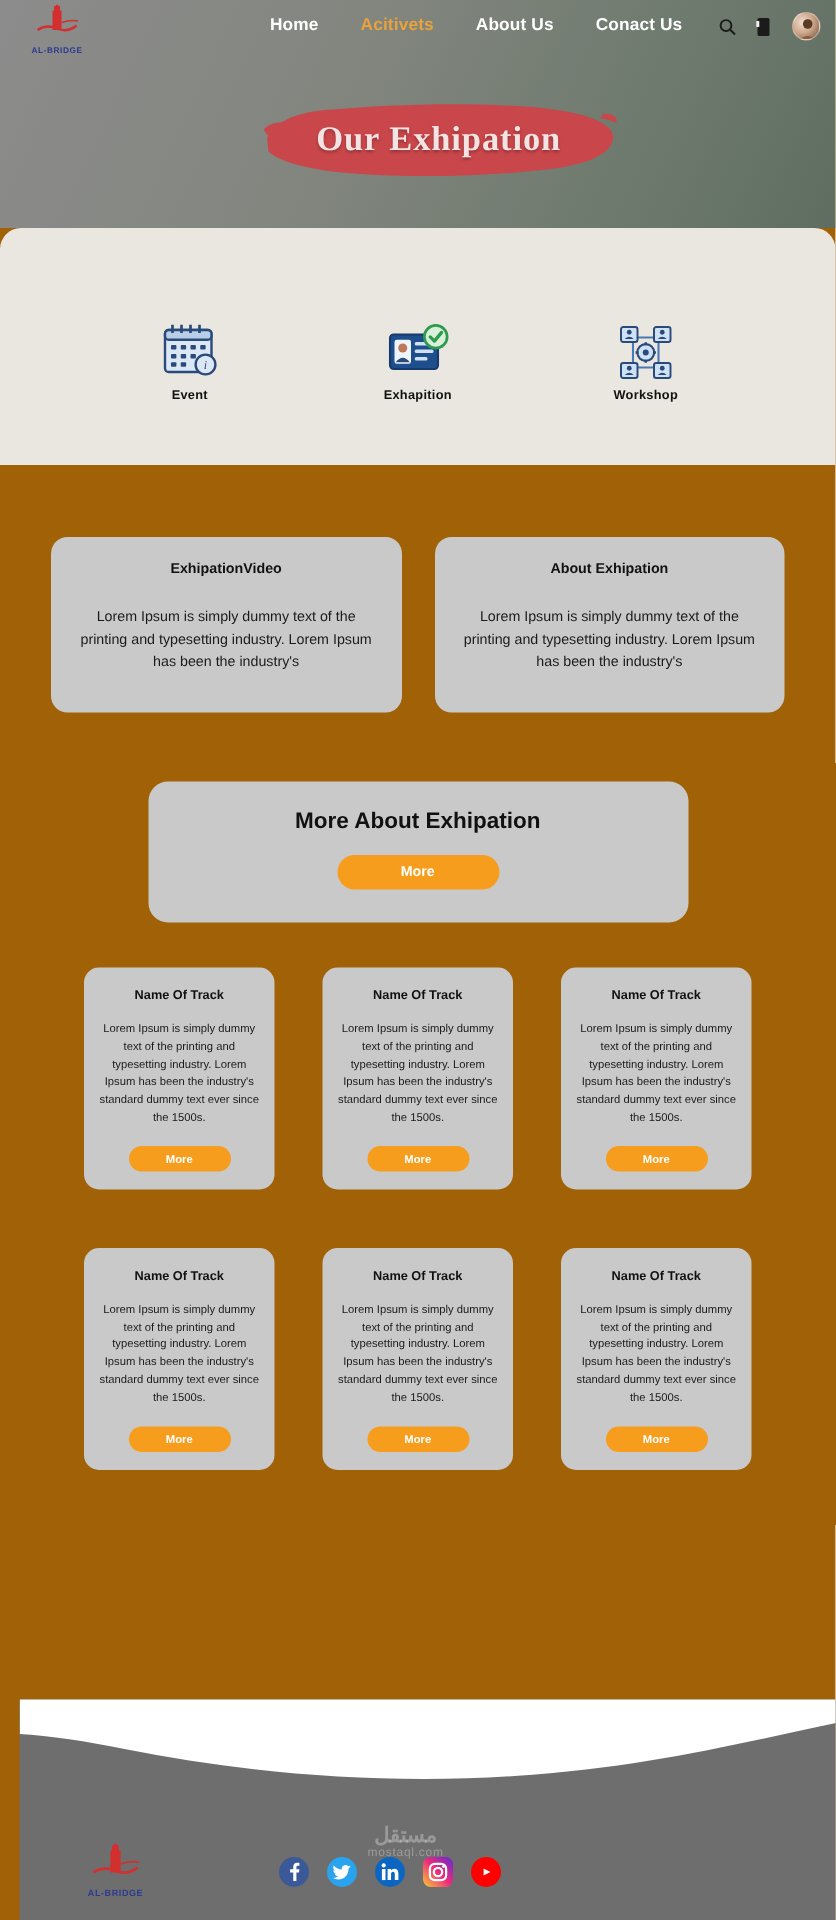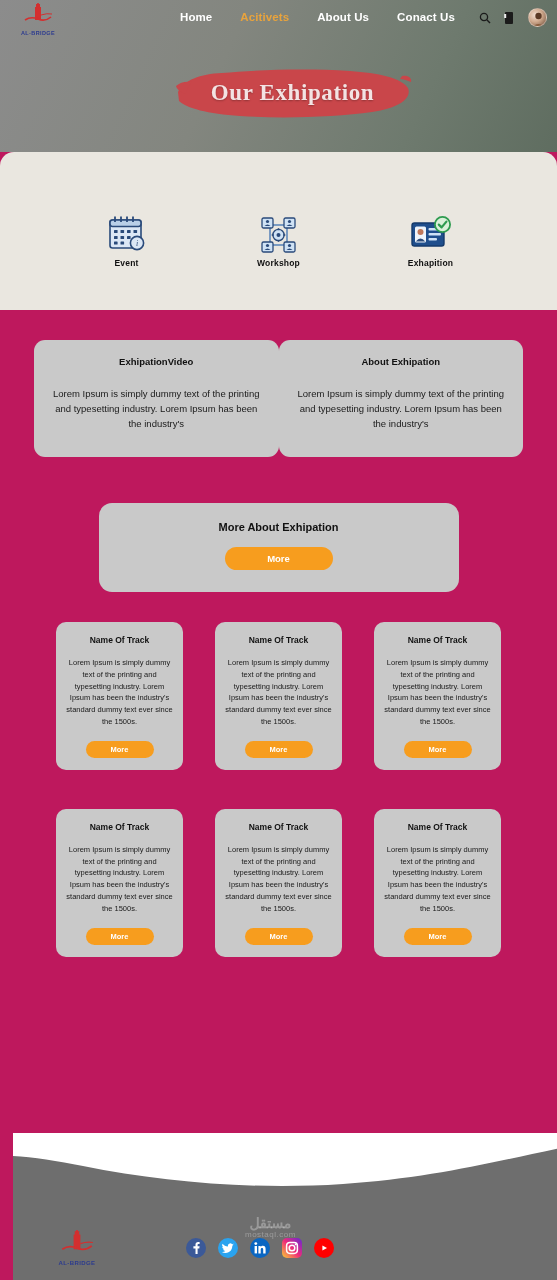--- a/index.html
+++ b/index.html
@@ -2,21 +2,21 @@
 <html><head>
 <meta charset="utf-8">
 <style>
   * { box-sizing: border-box; margin: 0; padding: 0; }
   html, body {
     width: 557px; height: 1280px;
     font-family: "Liberation Sans", sans-serif;
     background: #ffffff;
     overflow: hidden;
   }
-  .page { position: relative; width: 557px; height: 1280px; background: #be185d; }
+  .page { position: relative; width: 557px; height: 1280px; background: #a16207; }
 
   
   .hero {
     position: relative; height: 152px; width: 557px;
     background: linear-gradient(115deg, #8c8c8c 0%, #83867f 40%, #6e7a6e 75%, #5f6d60 100%);
     overflow: hidden;
   }
   .navbar {
     position: absolute; top: 0; left: 0; right: 0; height: 42px;
     display: flex; align-items: center;
@@ -66,39 +66,39 @@
     padding-top: 18px;
   }
   .feature { width: 96px; text-align: center; }
   .feature-ico { height: 46px; display: flex; align-items: center; justify-content: center; }
   .feature-label {
     font-size: 8.5px; font-weight: bold; color: #111; letter-spacing: .2px;
   }
 
   
   .info-row {
-    display: flex; padding: 30px 34px 0 34px;
+    display: flex; gap: 22px; padding: 48px 34px 0 34px;
   }
   .info-card {
     flex: 1; background: #c9c9c9; border-radius: 11px;
     padding: 16px 14px 20px 14px; text-align: center;
     min-height: 117px;
   }
   .info-title { font-size: 9.5px; font-weight: bold; color: #111; }
   .info-body {
     margin-top: 19px; font-size: 9.5px; line-height: 15px; color: #1a1a1a;
   }
 
   
   .more-panel-wrap { display: flex; justify-content: center; padding-top: 46px; }
   .more-panel {
     width: 360px; background: #c9c9c9; border-radius: 13px;
     padding: 18px 0 22px 0; text-align: center;
   }
-  .more-panel-title { font-size: 11px; font-weight: bold; color: #111; }
+  .more-panel-title { font-size: 15px; font-weight: bold; color: #111; }
   .btn-more {
     margin-top: 14px; display: inline-block; border: none; cursor: pointer;
     background: #f79d1e; color: #fff; font-weight: bold;
     font-family: "Liberation Sans", sans-serif;
     border-radius: 13px; padding: 6px 0; width: 108px; font-size: 9.5px;
   }
 
   
   .tracks-title {
     text-align: center; font-size: 14px; font-weight: bold; color: #111;
@@ -261,20 +261,39 @@
           <circle cx="32" cy="29" r="6.6" fill="#dce7f5" stroke="#2a4a7a" stroke-width="1.6"></circle>
           <text x="32" y="32" font-size="8" font-family="Liberation Serif, serif" font-style="italic" fill="#2a4a7a" text-anchor="middle">i</text>
         </svg>
       </div>
       <div class="feature-label">Event</div>
     </div>
 
     <div class="feature">
       <div class="feature-ico">
         <svg width="44" height="42" viewBox="0 0 44 42">
+          <rect x="3" y="9" width="32" height="23" rx="2.5" fill="#1f4e8c" stroke="#153a6b" stroke-width="1.4"></rect>
+          <rect x="6" y="12.5" width="11" height="16" rx="1.5" fill="#eef4fb"></rect>
+          <circle cx="11.5" cy="18" r="3" fill="#c0785a"></circle>
+          <path d="M6.8 27.5 Q11.5 21.5 16.2 27.5 Z" fill="#2a4a7a"></path>
+          <g fill="#cfe2f5">
+            <rect x="19.5" y="14" width="12.5" height="2.4" rx="1"></rect>
+            <rect x="19.5" y="19" width="12.5" height="2.4" rx="1"></rect>
+            <rect x="19.5" y="24" width="8.5" height="2.4" rx="1"></rect>
+          </g>
+          <circle cx="33.5" cy="10.5" r="7.6" fill="#d9f0d9" stroke="#2e9b4f" stroke-width="1.8"></circle>
+          <path d="M29.8 10.6 L32.6 13.4 L37.4 7.6" stroke="#2e9b4f" stroke-width="2.2" fill="none" stroke-linecap="round" stroke-linejoin="round"></path>
+        </svg>
+      </div>
+      <div class="feature-label">Exhapition</div>
+    </div>
+
+    <div class="feature">
+      <div class="feature-ico">
+        <svg width="44" height="42" viewBox="0 0 44 42">
           <g stroke="#4a7ab5" stroke-width="1.4" fill="none">
             <line x1="13" y1="11" x2="30" y2="11"></line>
             <line x1="13" y1="31" x2="30" y2="31"></line>
             <line x1="13" y1="13" x2="13" y2="29"></line>
             <line x1="30" y1="13" x2="30" y2="29"></line>
           </g>
           <g fill="#cfe2f5" stroke="#2a4a7a" stroke-width="1.3">
             <rect x="5" y="4" width="11" height="10" rx="1.5"></rect>
             <rect x="27" y="4" width="11" height="10" rx="1.5"></rect>
             <rect x="5" y="28" width="11" height="10" rx="1.5"></rect>
@@ -294,39 +313,20 @@
           <circle cx="21.5" cy="21" r="2" fill="#2a4a7a"></circle>
           <g stroke="#2a4a7a" stroke-width="1.6">
             <line x1="21.5" y1="14.2" x2="21.5" y2="16.2"></line>
             <line x1="21.5" y1="25.8" x2="21.5" y2="27.8"></line>
             <line x1="14.7" y1="21" x2="16.7" y2="21"></line>
             <line x1="26.3" y1="21" x2="28.3" y2="21"></line>
           </g>
         </svg>
       </div>
       <div class="feature-label">Workshop</div>
-    </div>
-
-    <div class="feature">
-      <div class="feature-ico">
-        <svg width="44" height="42" viewBox="0 0 44 42">
-          <rect x="3" y="9" width="32" height="23" rx="2.5" fill="#1f4e8c" stroke="#153a6b" stroke-width="1.4"></rect>
-          <rect x="6" y="12.5" width="11" height="16" rx="1.5" fill="#eef4fb"></rect>
-          <circle cx="11.5" cy="18" r="3" fill="#c0785a"></circle>
-          <path d="M6.8 27.5 Q11.5 21.5 16.2 27.5 Z" fill="#2a4a7a"></path>
-          <g fill="#cfe2f5">
-            <rect x="19.5" y="14" width="12.5" height="2.4" rx="1"></rect>
-            <rect x="19.5" y="19" width="12.5" height="2.4" rx="1"></rect>
-            <rect x="19.5" y="24" width="8.5" height="2.4" rx="1"></rect>
-          </g>
-          <circle cx="33.5" cy="10.5" r="7.6" fill="#d9f0d9" stroke="#2e9b4f" stroke-width="1.8"></circle>
-          <path d="M29.8 10.6 L32.6 13.4 L37.4 7.6" stroke="#2e9b4f" stroke-width="2.2" fill="none" stroke-linecap="round" stroke-linejoin="round"></path>
-        </svg>
-      </div>
-      <div class="feature-label">Exhapition</div>
     </div>
   </div>
 
   <div class="info-row">
     <div class="info-card">
       <div class="info-title">ExhipationVideo</div>
       <div class="info-body">Lorem Ipsum is simply dummy text of the printing and typesetting industry. Lorem Ipsum has been the industry's</div>
     </div>
     <div class="info-card">
       <div class="info-title">About Exhipation</div>

